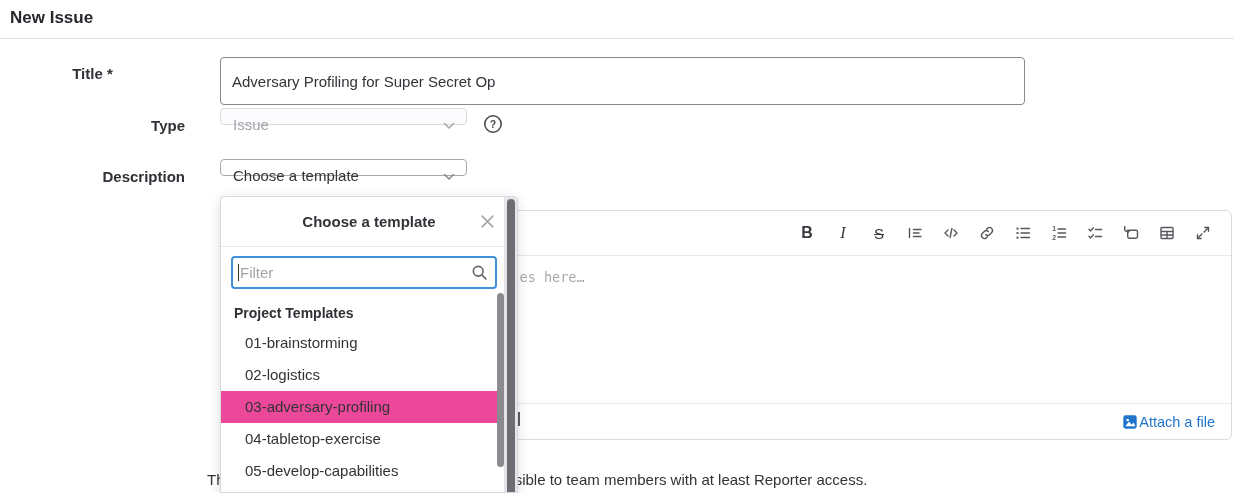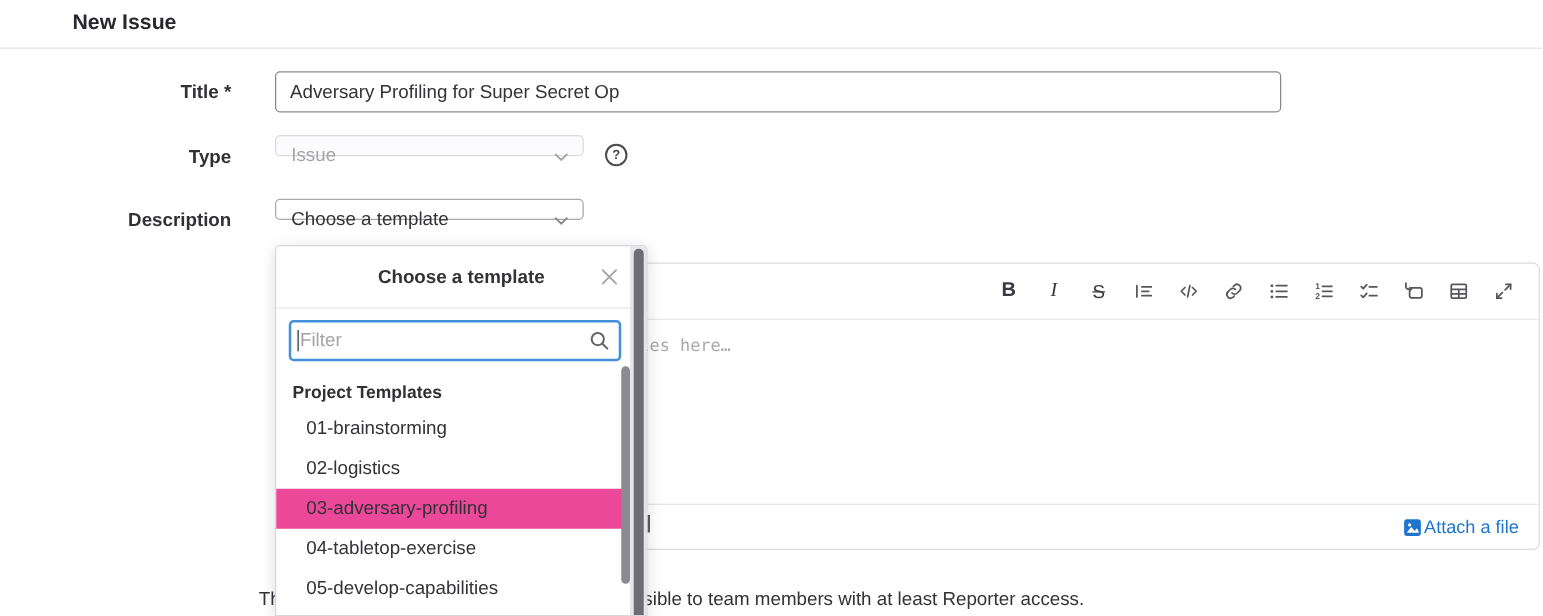--- a/index.html
+++ b/index.html
@@ -1,28 +1,28 @@
 <!DOCTYPE html>
 <html><head>
 <meta charset="utf-8">
 <style>
   html,body{margin:0;padding:0;background:#fff;}
   .canvas{position:relative;width:1234px;height:493px;background:#fff;overflow:hidden;
           font-family:"Liberation Sans",sans-serif;color:#333238;}
   .abs{position:absolute;}
 
   
-  .page-title{left:10px;top:8px;font-size:17px;font-weight:700;color:#28272d;margin-left:48px;}
+  .page-title{left:10px;top:8px;font-size:17px;font-weight:700;color:#28272d;}
   .header-divider{left:0;top:38px;width:1234px;height:1px;background:#e3e3e6;}
 
   
   .form-label{width:185px;text-align:right;font-weight:700;font-size:15px;color:#303036;}
 
   
-  .title-input{left:220px;top:57px;width:805px;height:33px;box-sizing:border-box;
+  .title-input{left:220px;top:57px;width:805px;height:48px;box-sizing:border-box;
                border:1px solid #89888d;border-radius:4px;padding:0 11px;font-size:15px;
                color:#333238;font-family:"Liberation Sans",sans-serif;background:#fff;}
 
   
   .select-box{height:17px;box-sizing:border-box;border-radius:4px;font-size:15px;
               line-height:31px;padding-left:12px;background:#fff;}
   .type-select{left:220px;top:108px;width:247px;border:1px solid #dcdbe0;background:#fbfafd;color:#a4a3a8;}
   .desc-dropdown{left:220px;top:159px;width:247px;border:1px solid #a8a7ab;color:#333238;cursor:pointer;}
   .chev{position:absolute;right:11px;top:13px;}
 
@@ -78,21 +78,21 @@
   svg{display:block;}
 </style>
 </head>
 <body>
 
 <div class="canvas">
 
   <div class="abs page-title">New Issue</div>
   <div class="abs header-divider"></div>
 
-  <div class="abs form-label" style="left:0;top:65px;">Title *</div>
+  <div class="abs form-label" style="left:0;top:65px;text-align:center;">Title *</div>
   <input class="abs title-input" type="text" value="Adversary Profiling for Super Secret Op" style="">
 
   <div class="abs form-label" style="left:0;top:117px;">Type</div>
   <div class="abs select-box type-select">
     <span>Issue</span>
     <span class="chev">
       <svg width="12" height="8" viewBox="0 0 12 8">
           <path d="M1.5 1.5 6 6l4.5-4.5" stroke="#a4a3a8" stroke-width="1.5" fill="none" stroke-linecap="round"></path>
         </svg>
     </span>

